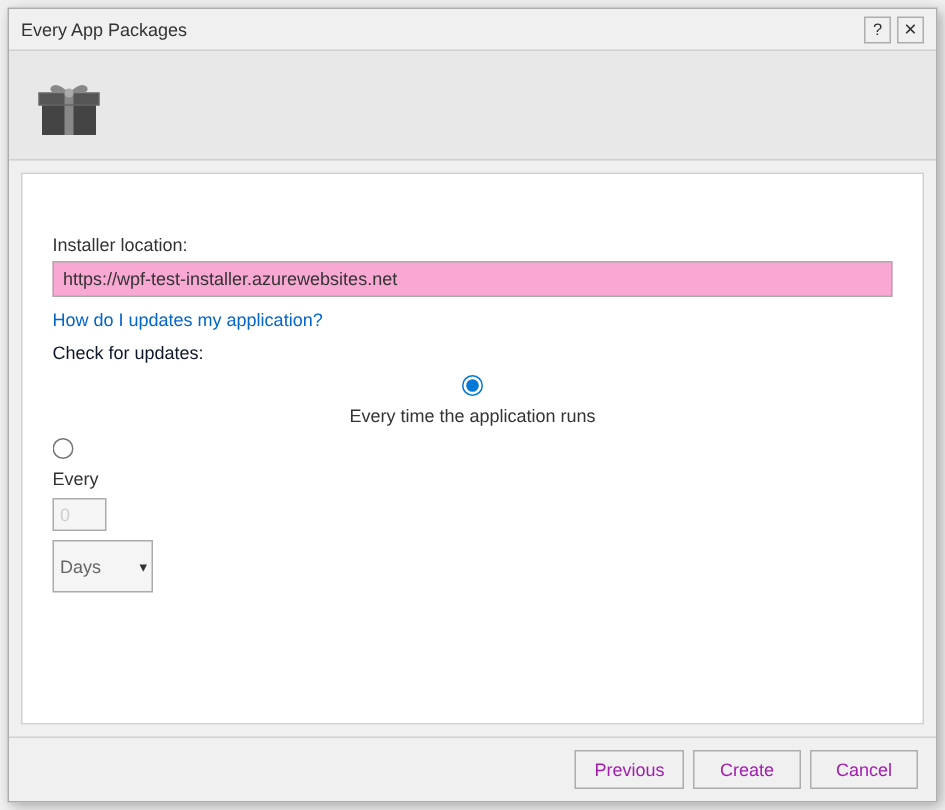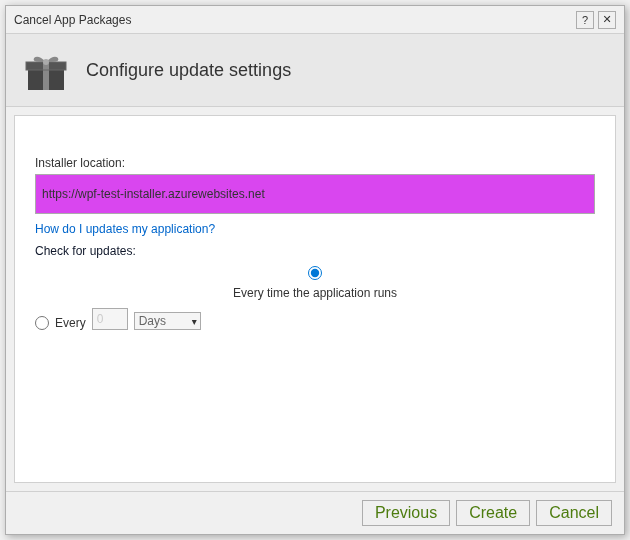--- a/index.html
+++ b/index.html
@@ -78,27 +78,27 @@
       margin: 8px;
     }
     .field-label {
       font-size: 12px;
       color: #333;
       margin-bottom: 4px;
       margin-top: 20px;
     }
     .text-input {
       width: 100%;
-      height: 40px;
+      height: 24px;
       border: 1px solid #ababab;
       padding: 2px 6px;
       font-size: 12px;
       font-family: "Segoe UI", sans-serif;
       color: #333;
-      background: #d946ef;
+      background: #f9a8d4;
       outline: none;
     }
     .link {
       color: #0066cc;
       text-decoration: none;
       font-size: 12px;
       cursor: pointer;
       display: inline-block;
       margin: 8px 0;
     }
@@ -119,35 +119,36 @@
       width: 14px;
       height: 14px;
       cursor: pointer;
     }
     .radio-label {
       font-size: 12px;
       color: #333;
     }
     .every-row {
       display: flex;
-      align-items: flex-end;
+      align-items: flex-start;
       gap: 6px;
+      flex-direction: column;
     }
     .every-input {
       width: 36px;
       height: 22px;
       border: 1px solid #ababab;
       padding: 2px 4px;
       font-size: 12px;
       font-family: "Segoe UI", sans-serif;
       color: #ccc;
       background: #f5f5f5;
     }
     .dropdown {
-      height: 18px;
+      height: 35px;
       border: 1px solid #ababab;
       background: #f5f5f5;
       font-size: 12px;
       font-family: "Segoe UI", sans-serif;
       padding: 0 4px;
       cursor: pointer;
       color: #666;
       appearance: none;
       -webkit-appearance: none;
       padding-right: 18px;
@@ -175,55 +176,53 @@
       gap: 6px;
       background: #f0f0f0;
       border-top: 1px solid #d0d0d0;
     }
     .footer-btn {
       height: 26px;
       min-width: 72px;
       padding: 0 12px;
       border: 1px solid #adadad;
       background: #f0f0f0;
-      font-size: 16px;
-      font-family: "Segoe UI", sans-serif;
-      cursor: pointer;
-      color: #4d7c0f;
-      text-align: right;
+      font-size: 12px;
+      font-family: "Segoe UI", sans-serif;
+      cursor: pointer;
+      color: #a21caf;
     }
   </style>
 </head>
 <body>
 
 <div class="dialog">
 
   <div class="title-bar">
-    <span class="title-bar-left">Cancel App Packages</span>
+    <span class="title-bar-left">Every App Packages</span>
     <div class="title-bar-right">
       <button class="title-btn">?</button>
       <button class="title-btn">✕</button>
     </div>
   </div>
 
   <div class="header-section">
     <svg class="gift-icon" viewBox="0 0 48 48" fill="none">
 
       <rect x="6" y="22" width="36" height="22" fill="#444"></rect>
       <rect x="4" y="16" width="40" height="8" fill="#555"></rect>
       <rect x="21" y="16" width="6" height="28" fill="#888"></rect>
       <rect x="4" y="16" width="40" height="8" fill="none" stroke="#666" stroke-width="1"></rect>
 
       <path d="M24 16 Q16 8 12 12 Q10 16 18 16 Z" fill="#888"></path>
 
       <path d="M24 16 Q32 8 36 12 Q38 16 30 16 Z" fill="#888"></path>
 
       <circle cx="24" cy="16" r="3" fill="#aaa"></circle>
     </svg>
-    <span class="header-title">Configure update settings</span>
   </div>
 
   <div class="content">
     <div class="field-label">Installer location:</div>
     <input class="text-input" type="text" value="https://wpf-test-installer.azurewebsites.net" style="">
 
     <a class="link">How do I updates my application?</a>
 
     <div class="check-label">Check for updates:</div>
 

